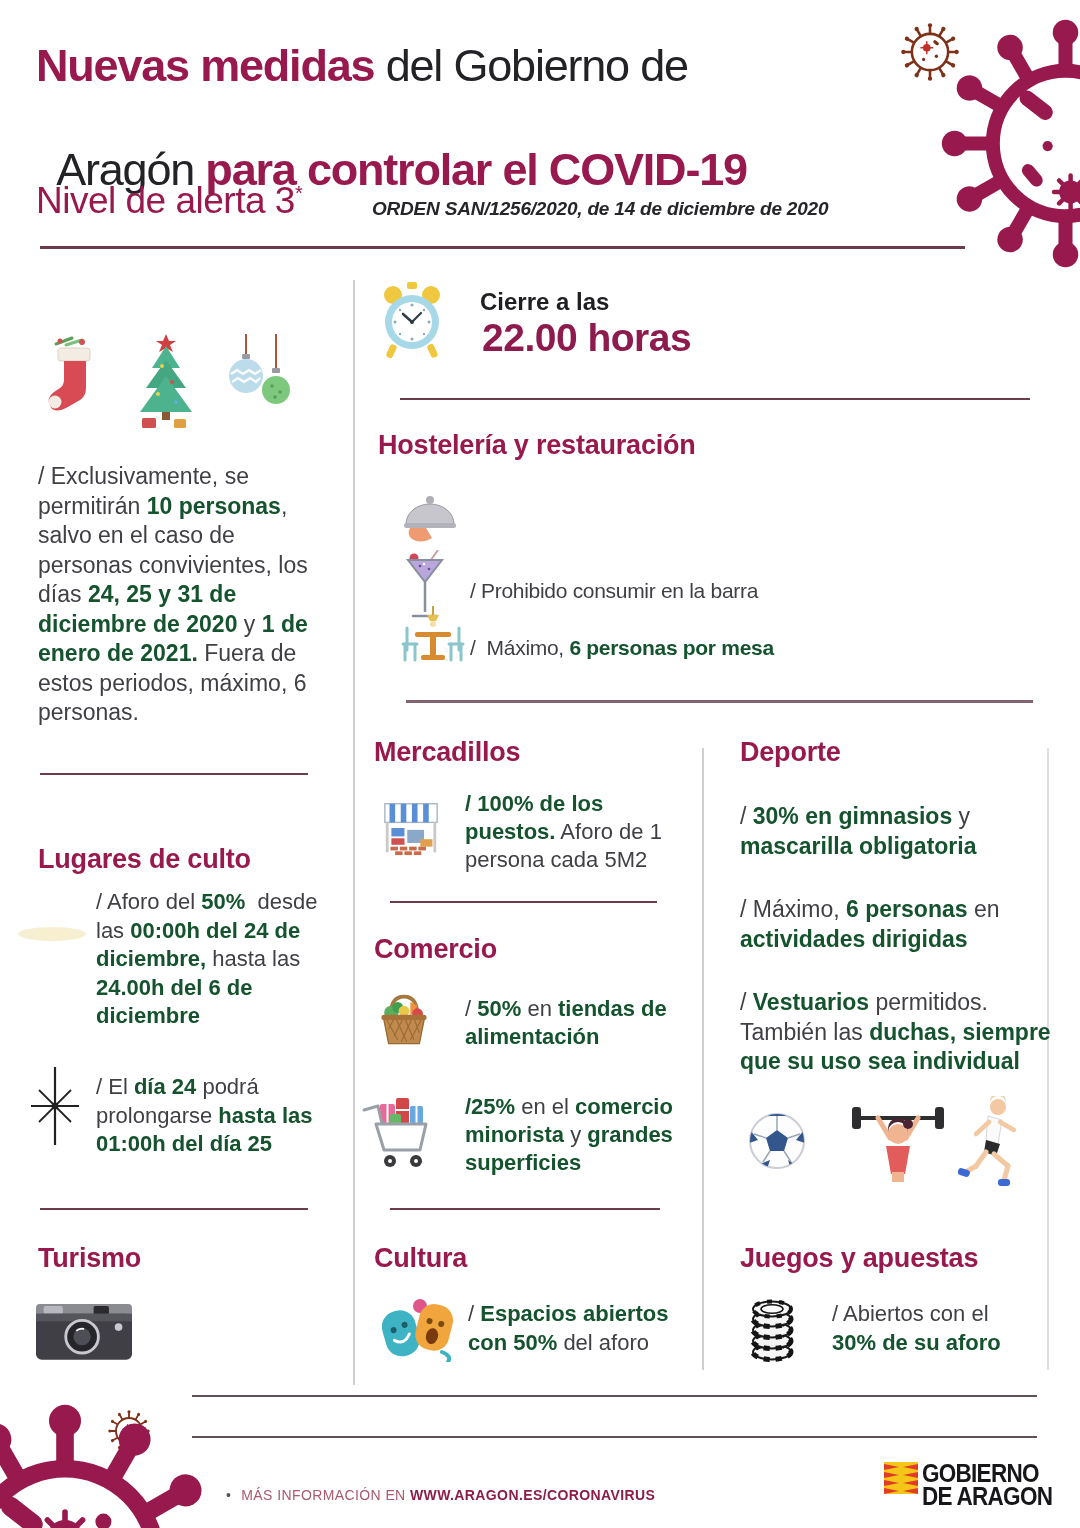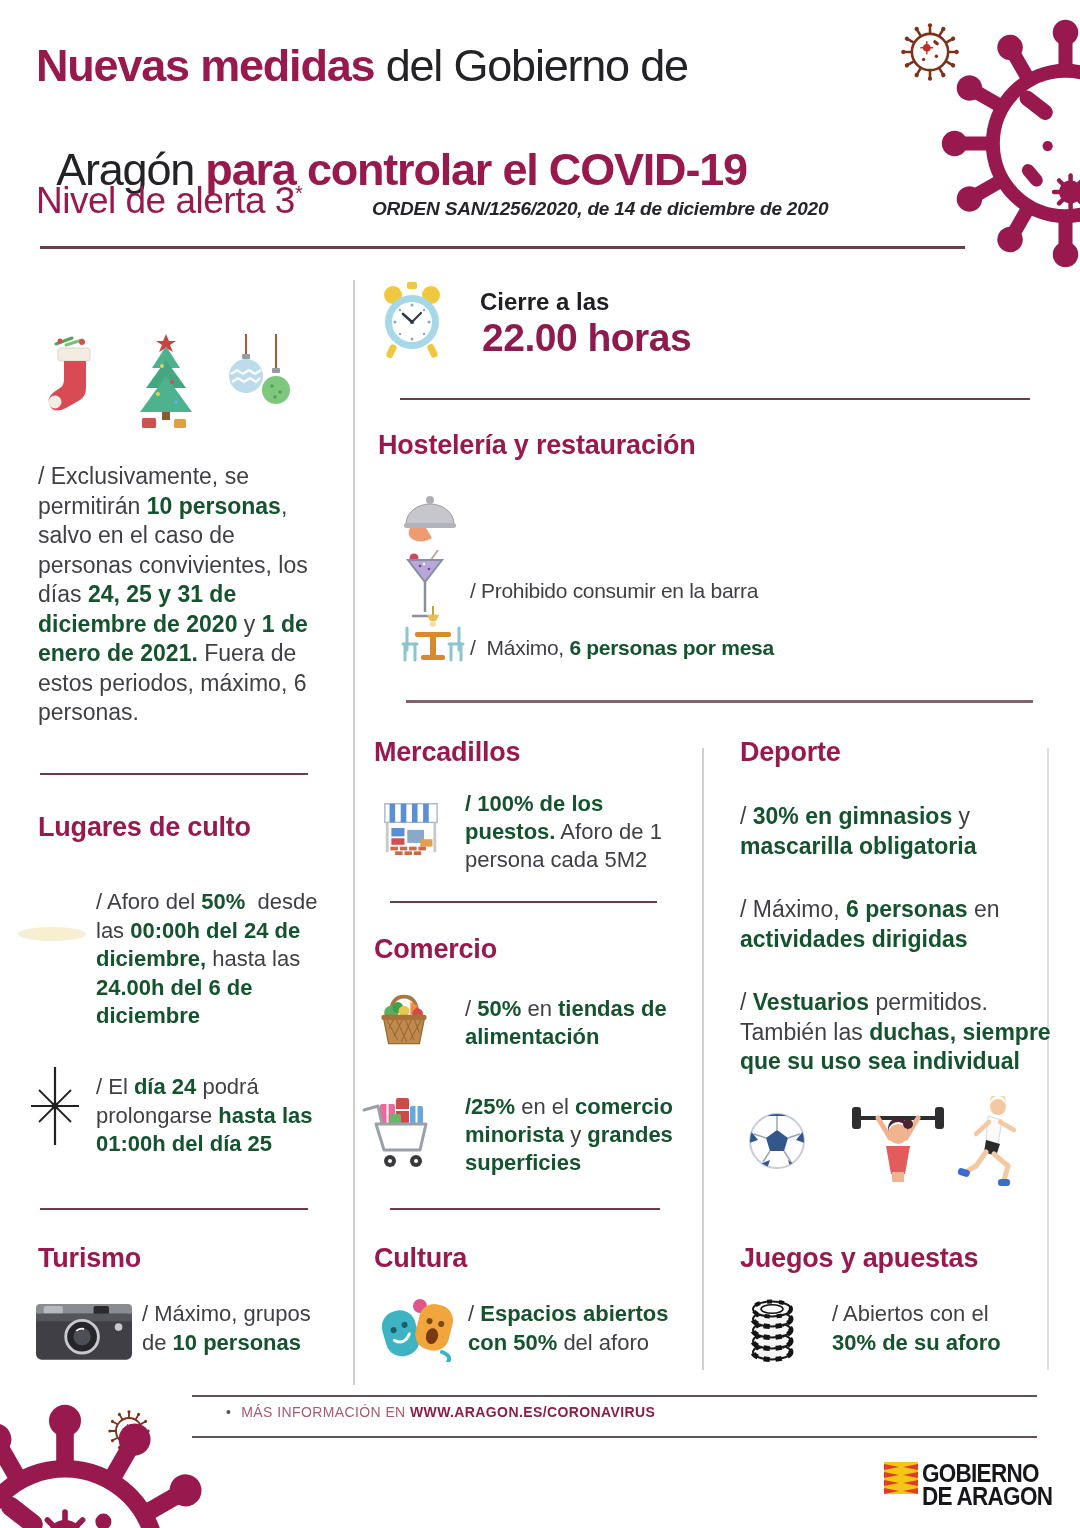--- a/index.html
+++ b/index.html
@@ -164,21 +164,21 @@
 salvo en el caso de
 personas convivientes, los
 días </span><span class="b">24, 25 y 31 de
 diciembre de 2020</span><span> y </span><span class="b">1 de
 enero de 2021.</span><span> Fuera de
 estos periodos, máximo, 6
 personas.</span></div>
 
   <div class="abs hdiv" style="left:40px;top:773px;width:268px;"></div>
 
-  <div class="abs h2" style="left:38px;top:812px;">Lugares de culto</div>
+  <div class="abs h2" style="left:38px;top:844px;">Lugares de culto</div>
 
   <div class="abs" style="left:16px;top:916px;width:72px;height:36px;">
     <svg viewBox="0 0 72 36" width="72" height="36">
       <ellipse cx="36" cy="18" rx="34" ry="7" fill="#f0e2ae" opacity="0.55"></ellipse>
       <ellipse cx="36" cy="18" rx="18" ry="4" fill="#f7efcc" opacity="0.8"></ellipse>
     </svg>
   </div>
   <div class="abs rich f22" style="left:96px;top:888px;width:250px;"><span>/ Aforo del </span><span class="b">50%</span><span>  desde
 las </span><span class="b">00:00h del 24 de
 diciembre,</span><span> hasta las
@@ -434,22 +434,20 @@
       <rect x="8" y="10" width="20" height="9" rx="2" fill="#b8b8c0"></rect>
       <rect x="60" y="10" width="16" height="9" rx="2" fill="#2b2b2e"></rect>
       <rect x="0" y="18" width="100" height="48" rx="6" fill="#3f3f45"></rect>
       <rect x="0" y="18" width="100" height="8" fill="#55555c"></rect>
       <circle cx="48" cy="42" r="17" fill="#26262a" stroke="#c8c8d0" stroke-width="3"></circle>
       <circle cx="48" cy="42" r="9" fill="#4e4e56"></circle>
       <path d="M42,36 A8,8 0 0 1 50,34" stroke="#fff" stroke-width="2" fill="none"></path>
       <circle cx="86" cy="32" r="4" fill="#c8c8d0"></circle>
     </svg>
   </div>
-  <div class="abs rich f22" style="left:142px;top:1300px;width:205px;"><span>/ Máximo, grupos
-de </span><span class="b">10 personas</span></div>
 
   <div class="abs h2" style="left:374px;top:1243px;">Cultura</div>
   <div class="abs" style="left:378px;top:1296px;width:78px;height:66px;">
     <svg viewBox="0 0 78 66" width="78" height="66">
       <circle cx="42" cy="10" r="7" fill="#e0558a"></circle>
       <g transform="rotate(-16 24 38)">
         <rect x="6" y="14" width="34" height="46" rx="16" fill="#3db3c4"></rect>
         <circle cx="17" cy="32" r="3" fill="#1c5f6b"></circle>
           <circle cx="29" cy="30" r="3" fill="#1c5f6b"></circle>
         <path d="M15,42 Q23,50 31,40" stroke="#ffffff" stroke-width="3" fill="none" stroke-linecap="round"></path>
@@ -481,21 +479,21 @@
         <ellipse cx="22" cy="11" rx="19" ry="7.5" fill="#fafafa" stroke="#1a1a1a" stroke-width="2"></ellipse>
         <ellipse cx="22" cy="11" rx="11" ry="4.2" fill="none" stroke="#141414" stroke-width="1.6"></ellipse>
         <ellipse cx="22" cy="11" rx="19" ry="7.5" fill="none" stroke="#141414" stroke-width="4" stroke-dasharray="5 7"></ellipse>
       </g>
     </svg>
   </div>
   <div class="abs rich f22" style="left:832px;top:1300px;width:215px;"><span>/ Abiertos con el
 </span><span class="b">30% de su aforo</span></div>
 
   <div class="abs" style="left:192px;top:1395px;width:845px;height:2px;background:#5f5257;"></div>
-  <div class="abs footer-info" style="left:226px;top:1404px;"><span class="dot">•</span><span>MÁS INFORMACIÓN EN </span><span class="lnk">WWW.ARAGON.ES/CORONAVIRUS</span></div>
+  <div class="abs footer-info" style="left:226px;top:1487px;"><span class="dot">•</span><span>MÁS INFORMACIÓN EN </span><span class="lnk">WWW.ARAGON.ES/CORONAVIRUS</span></div>
   <div class="abs" style="left:192px;top:1436px;width:845px;height:2px;background:#5f5257;"></div>
 
   <div class="abs" style="left:106px;top:1408px;width:46px;height:46px;">
     <svg viewBox="0 0 60 60" width="46" height="46">
       <defs>
           <g id="sspB">
             <line x1="30" y1="12.5" x2="30" y2="6.5" stroke="#7e3018" stroke-width="2.4" stroke-linecap="round"></line>
             <circle cx="30" cy="5" r="2" fill="#7e3018"></circle>
           </g>
         </defs>

